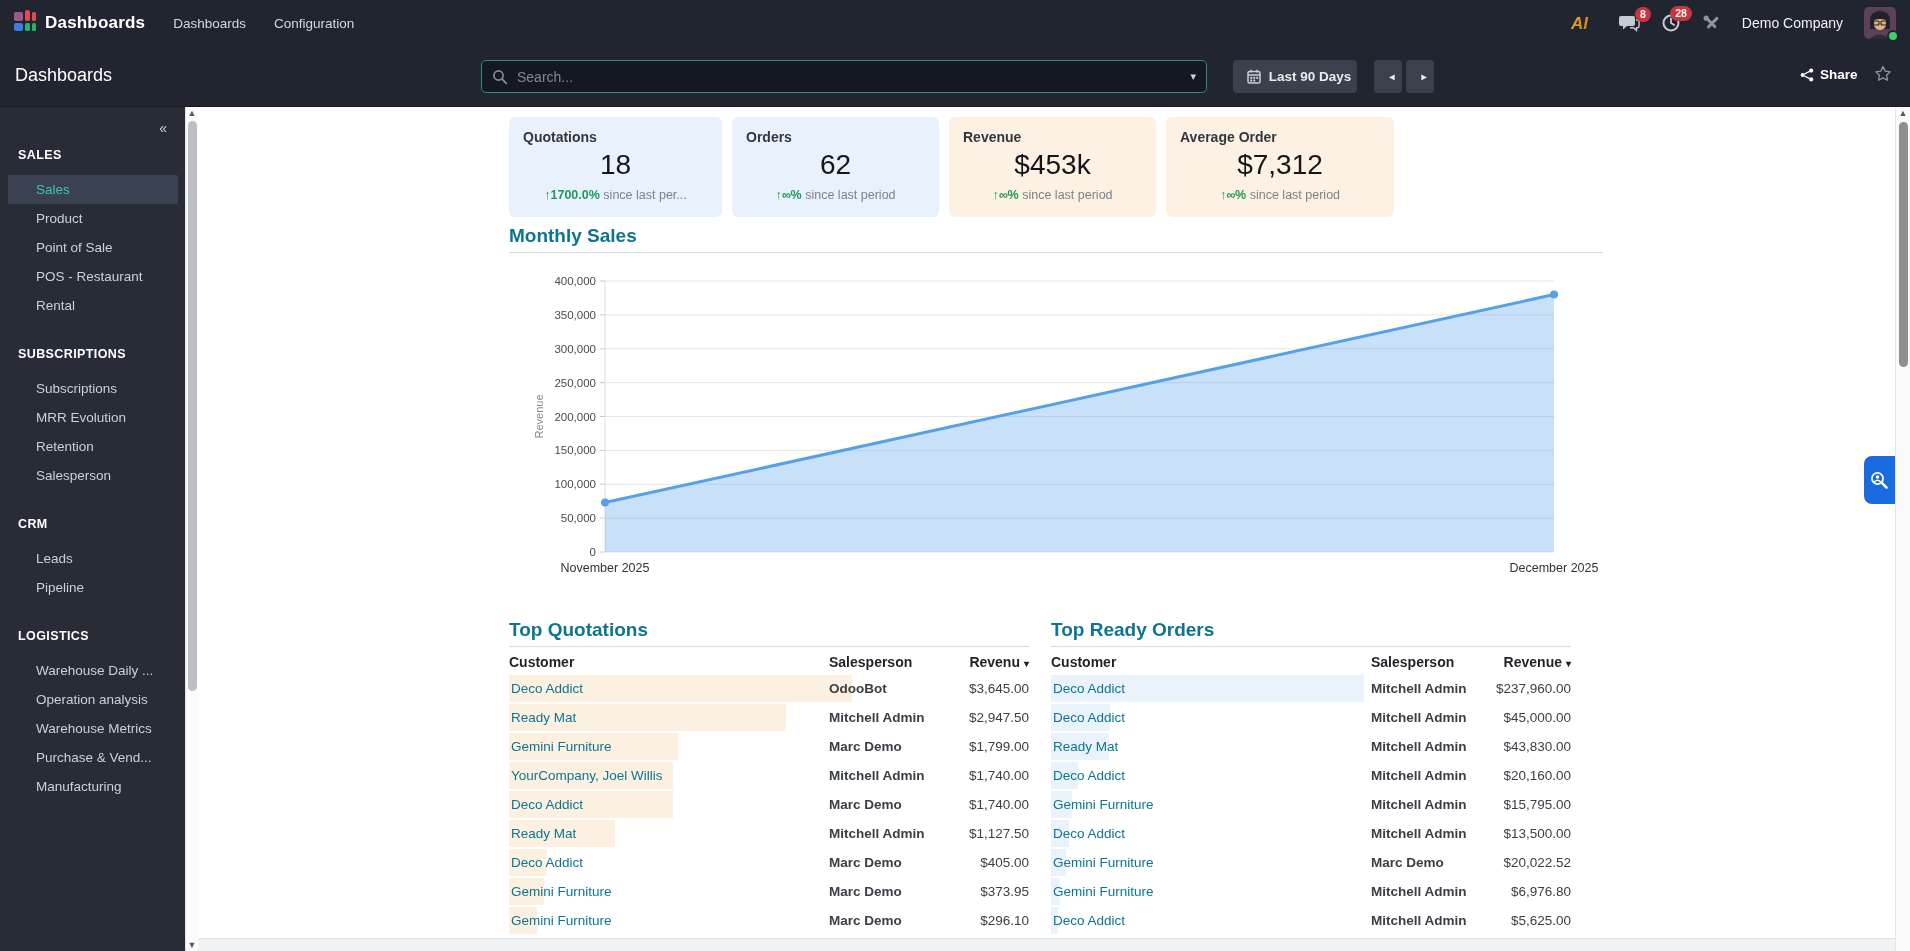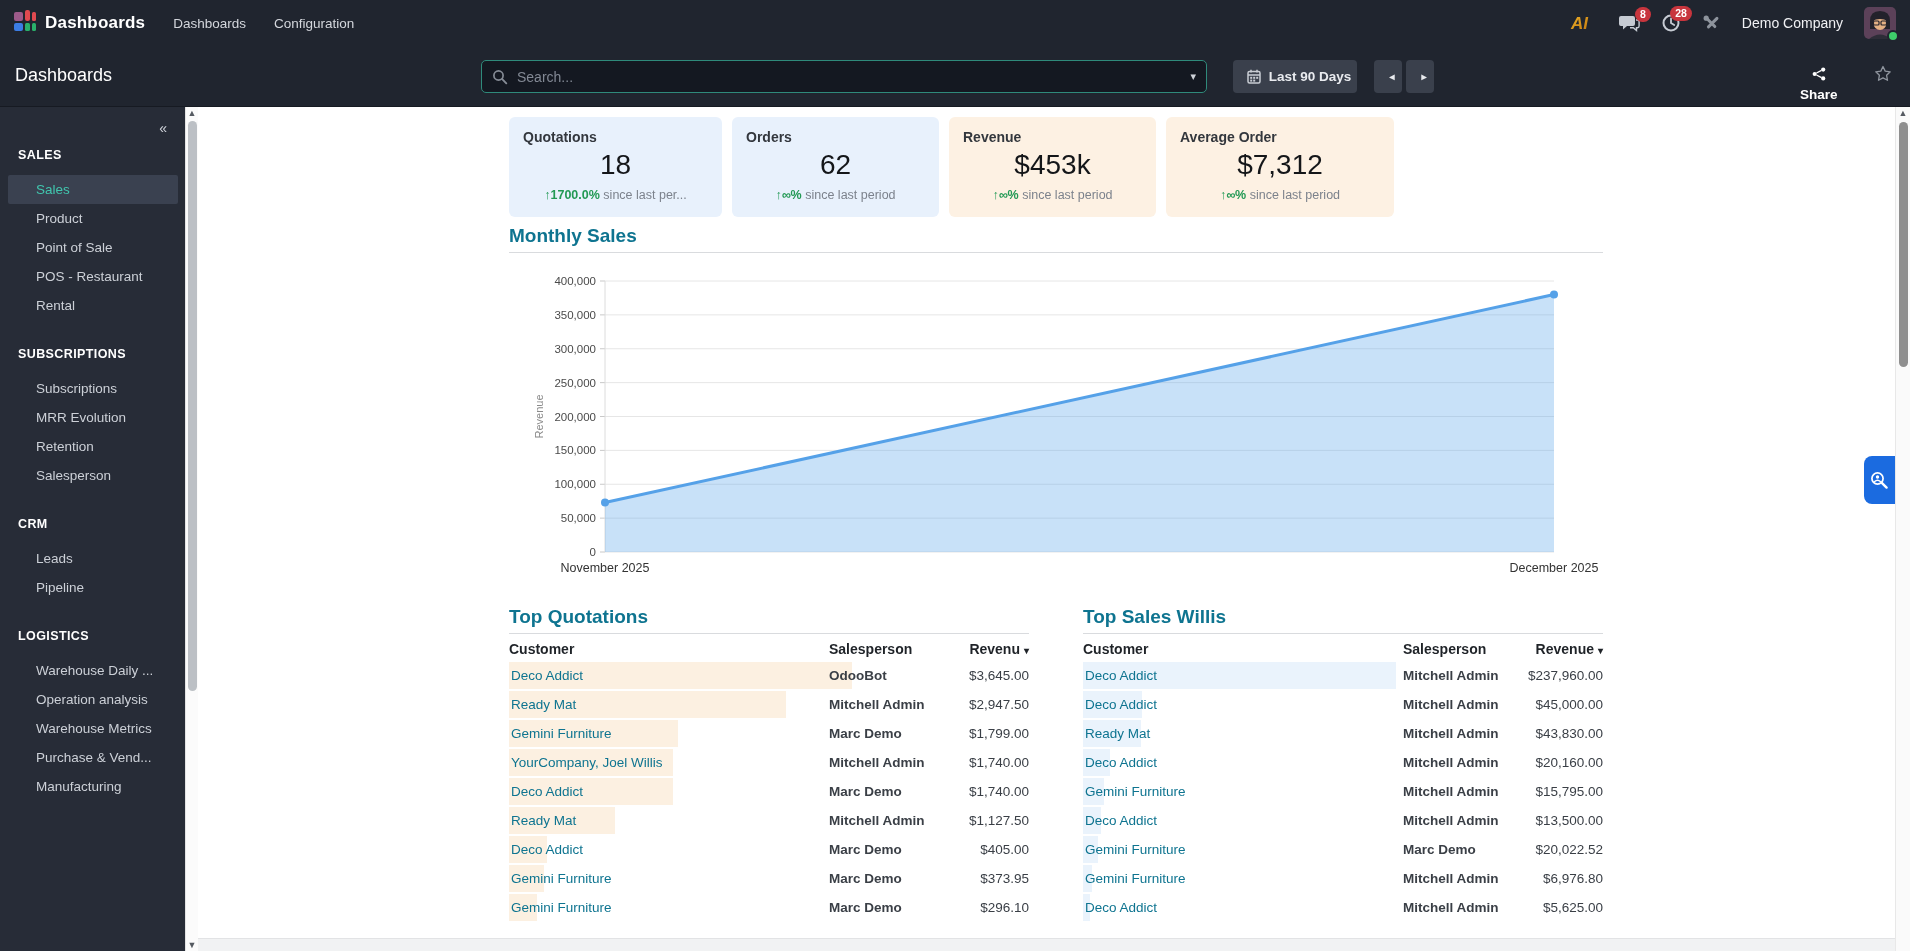--- a/index.html
+++ b/index.html
@@ -25,21 +25,21 @@
   .cp-title { position:absolute; left:15px; top:19px; color:#fff; font-size:18px; font-weight:400; }
   .searchbox { position:absolute; left:481px; top:14px; width:726px; height:33px; background:#141821; border:1px solid #2f8a7b; border-radius:5px; display:flex; align-items:center; padding:0 10px; }
   .searchbox input { flex:1; background:transparent; border:none; outline:none; color:#15803d; font-size:14px; font-family:"Liberation Sans",sans-serif; margin-left:9px; }
   .searchbox input::placeholder { color:#828894; }
   .search-caret { color:#cfd3da; font-size:11px; padding-left:8px; cursor:pointer; }
   .btn-dark { position:absolute; top:14px; height:33px; background:#3a404c; border-radius:4px; display:flex; align-items:center; justify-content:center; color:#e9ebef; font-size:13.5px; font-weight:700; cursor:pointer;padding-left:8px; }
   .btn-date { left:1233px; width:124px; gap:8px; }
   .btn-prev { left:1374px; width:28px; }
   .btn-next { left:1406px; width:28px; }
   .chev { font-size:10px; color:#e9ebef; }
-  .share-btn { position:absolute; left:1800px; top:21px; display:flex; align-items:center; gap:6px; color:#fff; font-size:13.5px; font-weight:700; cursor:pointer;flex-direction:column; }
+  .share-btn { position:absolute; left:1800px; top:21px; display:flex; align-items:center; gap:6px; color:#fff; font-size:13.5px; font-weight:700; cursor:pointer; }
   .fav-star { position:absolute; left:1874px; top:19px; cursor:pointer; }
 
   
   .sidebar { position:absolute; left:0; top:107px; width:185px; height:844px; background:#272c37; overflow:hidden; padding-top:12px; }
   .collapse-row { height:16px; text-align:right; padding-right:18px; }
   .collapse-ic { color:#cfd3da; font-size:14px; cursor:pointer; line-height:14px; }
   .side-section { margin-top:24px; }
   .side-section.first { margin-top:10px; }
   .side-header { height:20px; line-height:20px; padding-left:18px; color:#fff; font-size:12.5px; font-weight:700; letter-spacing:.4px; margin-bottom:10px; }
   .side-item { height:29px; line-height:29px; padding-left:28px; color:#ccd0d7; font-size:13.5px; cursor:pointer; margin:0 7px 0 8px; border-radius:2px; white-space:nowrap; overflow:hidden; }
@@ -68,21 +68,21 @@
   .kpi-value { text-align:center; font-size:28px; font-weight:500; color:#141619; margin-top:4px; }
   .kpi-delta { text-align:center; font-size:12.5px; margin-top:7px; white-space:nowrap; overflow:hidden; text-overflow:ellipsis; }
   .kpi-delta .up, .kpi-delta .pct { color:#229954; font-weight:700; }
   .kpi-delta .note { color:#7c828c; }
 
   .section-title { color:#0e7490; font-size:19px; font-weight:700; margin-top:8px; }
   .hr { border-top:1px solid #d9dbde; margin-top:5px; }
 
   #chart-svg { display:block; margin-top:4px; }
 
-  .tables-row { display:flex; gap:54px; margin-top:24px; }
+  .tables-row { display:flex; gap:22px; margin-top:37px; }
   .table { width:520px; }
   .thead { display:flex; height:24px; align-items:center; margin-top:3px; }
   .th { font-size:14px; font-weight:700; color:#1f2328; }
   .th.c-customer { flex:1; }
   .th.c-sales { width:110px; }
   .th.c-rev { width:90px; text-align:right; cursor:pointer; }
   .sort-caret { font-size:10px; color:#1f2328; margin-left:4px; }
   .trow { position:relative; height:29px; display:flex; align-items:center; cursor:pointer; }
   .tbar { position:absolute; left:0; top:1px; bottom:1px; z-index:0; }
   .td { position:relative; z-index:1; font-size:13.5px; }
@@ -380,21 +380,21 @@
               </div>
               <div class="trow">
                 <div class="tbar" style="width: 28px; background: rgb(252, 240, 225);"></div>
                 <div class="td c-customer">Gemini Furniture</div>
                 <div class="td c-sales">Marc Demo</div>
                 <div class="td c-rev">$296.10</div>
               </div>
             </div>
         </div>
         <div class="table">
-          <div class="section-title" style="margin-top:0">Top Sales Willis</div>
+          <div class="section-title" style="margin-top:0">Top Ready Orders</div>
           <div class="hr"></div>
           <div class="thead">
             <div class="th c-customer">Customer</div>
             <div class="th c-sales">Salesperson</div>
             <div class="th c-rev"><span>Revenue</span><span class="sort-caret">▾</span></div>
           </div>
           <div class="tbody" id="tbody-1">
               <div class="trow">
                 <div class="tbar" style="width: 313px; background: rgb(234, 243, 252);"></div>
                 <div class="td c-customer">Deco Addict</div>

